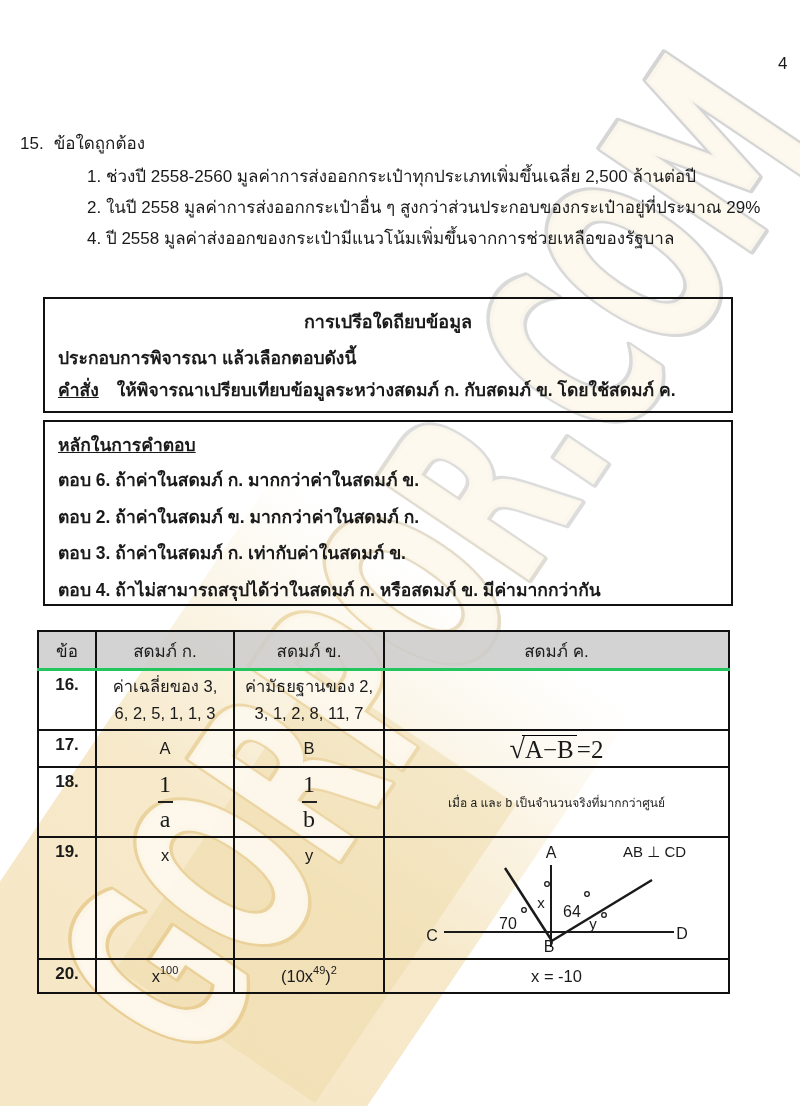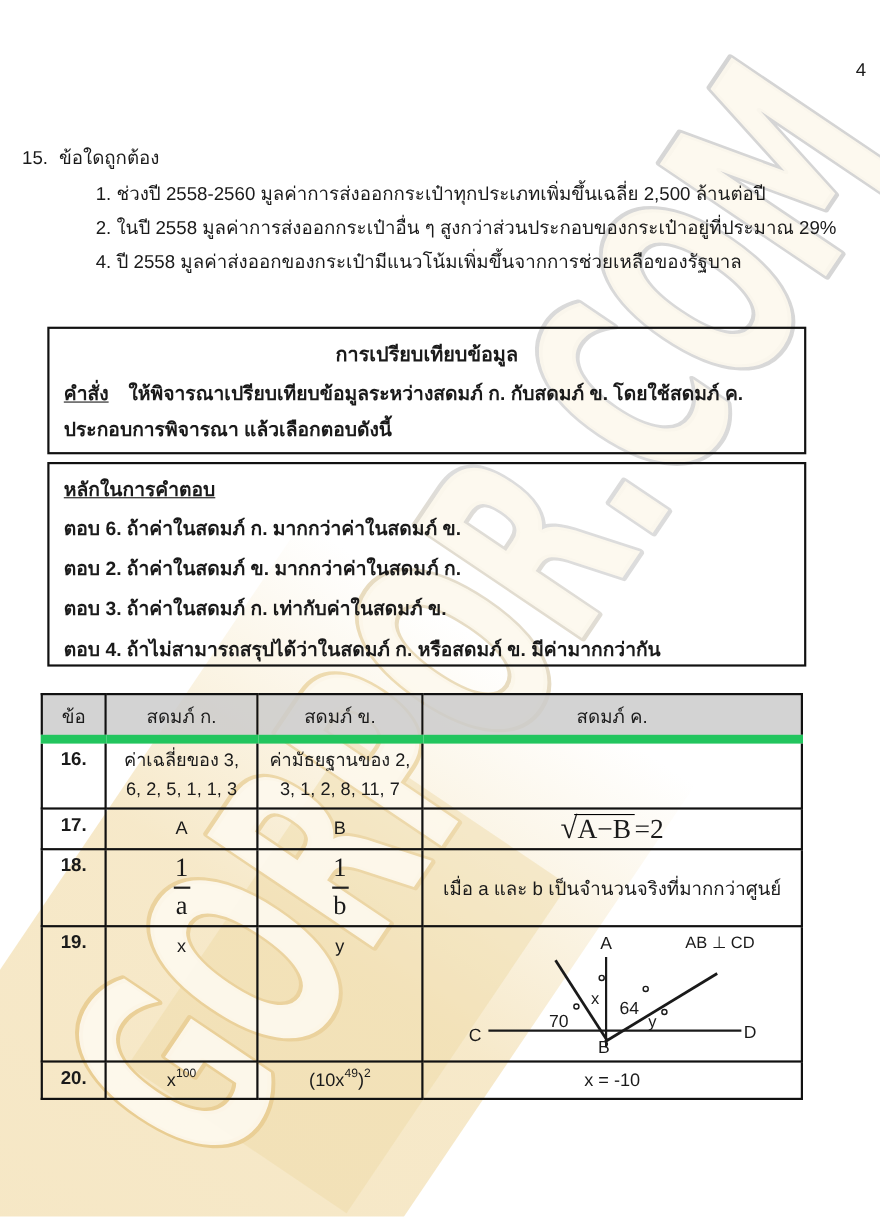--- a/index.html
+++ b/index.html
@@ -26,21 +26,21 @@
   .box1 .line{line-height:32px;}
   .u{text-decoration:underline;}
   .cmd-label{margin-right:18px;}
   .box2{top:420px;height:176px;}
   .box2 .title{line-height:34px;}
   .box2 .rule{line-height:36.5px;}
 
   
   table.maintbl{position:absolute;left:37px;top:630px;border-collapse:collapse;table-layout:fixed;width:691px;}
   .maintbl td,.maintbl th{border:2px solid #111;padding:0;overflow:hidden;}
-  .maintbl th{background:rgba(203,203,203,0.85);font-weight:normal;font-size:17px;height:36px;border-bottom:8px solid #22c55e;}
+  .maintbl th{background:rgba(203,203,203,0.85);font-weight:normal;font-size:17px;height:36px;border-bottom:3px solid #22c55e;}
   .maintbl td{text-align:center;vertical-align:middle;font-size:16.5px;}
   .no-cell{font-weight:bold;vertical-align:top !important;padding-top:4px !important;font-size:17px !important;margin-left:28px;}
   .two-line{line-height:27px;padding:2px 0 !important;}
   .top-cell{vertical-align:top !important;padding-top:8px !important;}
   .fig-cell{vertical-align:top !important;padding:0 !important;}
 
   
   .sqrt{font-family:"Liberation Serif", serif;font-size:25px;white-space:nowrap;}
   .sqrt .rad{font-size:28px;}
   .sqrt .radicand{display:inline-block;border-top:1px solid #000000;padding:0 3px;margin-left:-3px;}
@@ -83,25 +83,25 @@
       <span class="qnum">15.</span><span>ข้อใดถูกต้อง</span>
     </div>
     <div class="opts">
       <div>1. ช่วงปี 2558-2560 มูลค่าการส่งออกกระเป๋าทุกประเภทเพิ่มขึ้นเฉลี่ย 2,500 ล้านต่อปี</div>
       <div>2. ในปี 2558 มูลค่าการส่งออกกระเป๋าอื่น ๆ สูงกว่าส่วนประกอบของกระเป๋าอยู่ที่ประมาณ 29%</div>
       <div>4. ปี 2558 มูลค่าส่งออกของกระเป๋ามีแนวโน้มเพิ่มขึ้นจากการช่วยเหลือของรัฐบาล</div>
     </div>
   </div>
 
   <div class="box box1">
-    <div class="title">การเปรียบเทียบข้อมูล</div>
+    <div class="title">การเปรีอใดถียบข้อมูล</div>
+    <div class="line">ประกอบการพิจารณา แล้วเลือกตอบดังนี้</div>
     <div class="line">
       <span class="u cmd-label">คำสั่ง</span><span>ให้พิจารณาเปรียบเทียบข้อมูลระหว่างสดมภ์ ก. กับสดมภ์ ข. โดยใช้สดมภ์ ค.</span>
     </div>
-    <div class="line">ประกอบการพิจารณา แล้วเลือกตอบดังนี้</div>
   </div>
 
   <div class="box box2">
     <div class="title"><span class="u">หลักในการคำตอบ</span></div>
     <div class="rule">ตอบ 6. ถ้าค่าในสดมภ์ ก. มากกว่าค่าในสดมภ์ ข.</div>
     <div class="rule">ตอบ 2. ถ้าค่าในสดมภ์ ข. มากกว่าค่าในสดมภ์ ก.</div>
     <div class="rule">ตอบ 3. ถ้าค่าในสดมภ์ ก. เท่ากับค่าในสดมภ์ ข.</div>
     <div class="rule">ตอบ 4. ถ้าไม่สามารถสรุปได้ว่าในสดมภ์ ก. หรือสดมภ์ ข. มีค่ามากกว่ากัน</div>
   </div>
 
@@ -148,21 +148,21 @@
               <span>a</span>
             </span>
       </td>
       <td>
         <span class="frac">
               <span>1</span>
               <span class="bar"></span>
               <span>b</span>
             </span>
       </td>
-      <td style="font-size:17px">เมื่อ a และ b เป็นจำนวนจริงที่มากกว่าศูนย์</td>
+      <td style="font-size:12px">เมื่อ a และ b เป็นจำนวนจริงที่มากกว่าศูนย์</td>
     </tr>
     <tr style="height:120px">
       <td class="no-cell">19.</td>
       <td class="top-cell">x</td>
       <td class="top-cell">y</td>
       <td class="fig-cell">
         <svg width="341" height="116" viewBox="0 0 341 116">
           <line x1="58" y1="94" x2="288" y2="94" stroke="#1a1a1a" stroke-width="2"></line>
           <line x1="165" y1="27" x2="165" y2="109" stroke="#1a1a1a" stroke-width="2"></line>
           <line x1="119" y1="30" x2="166" y2="103" stroke="#1a1a1a" stroke-width="2.5"></line>

